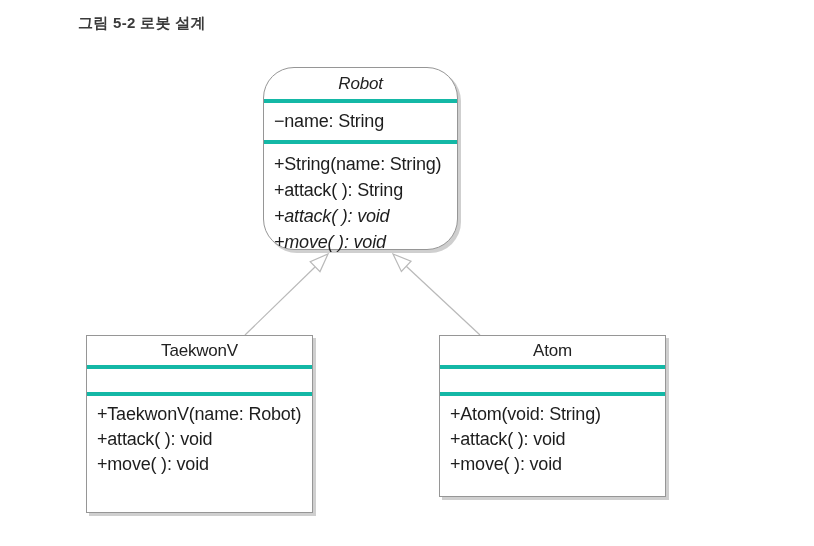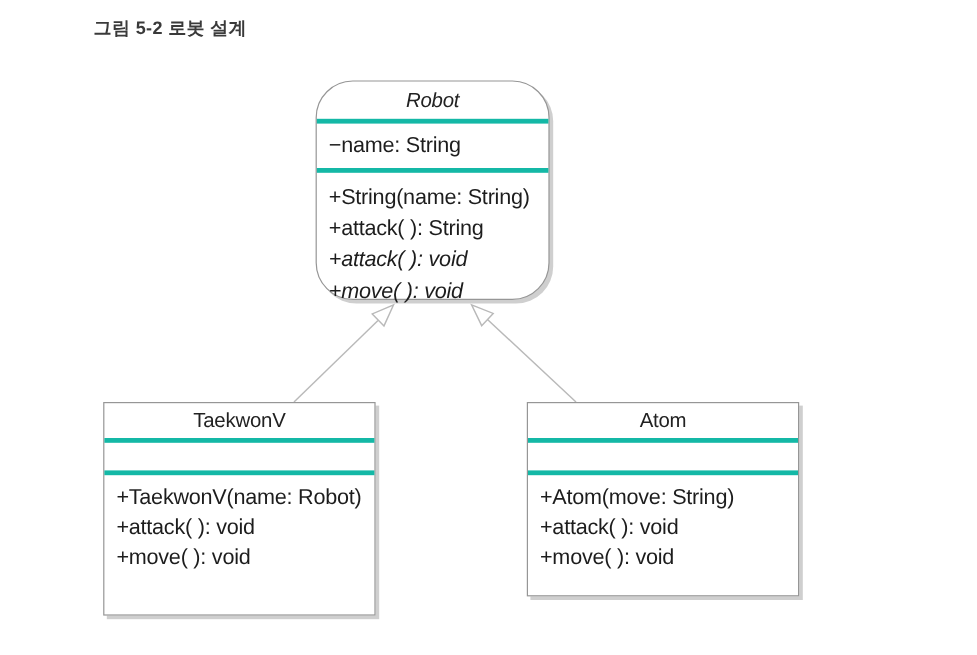--- a/index.html
+++ b/index.html
@@ -115,19 +115,19 @@
       <div class="m-line">+TaekwonV(name: Robot)</div>
       <div class="m-line">+attack( ): void</div>
       <div class="m-line">+move( ): void</div>
     </div>
   </div>
 
   <div class="uml-class sub" id="class-atom">
     <div class="uml-header">Atom</div>
     <div class="uml-attrs"></div>
     <div class="uml-methods">
-      <div class="m-line">+Atom(move: String)</div>
+      <div class="m-line">+Atom(void: String)</div>
       <div class="m-line">+attack( ): void</div>
       <div class="m-line">+move( ): void</div>
     </div>
   </div>
 
 </div>
 
 </body></html>

